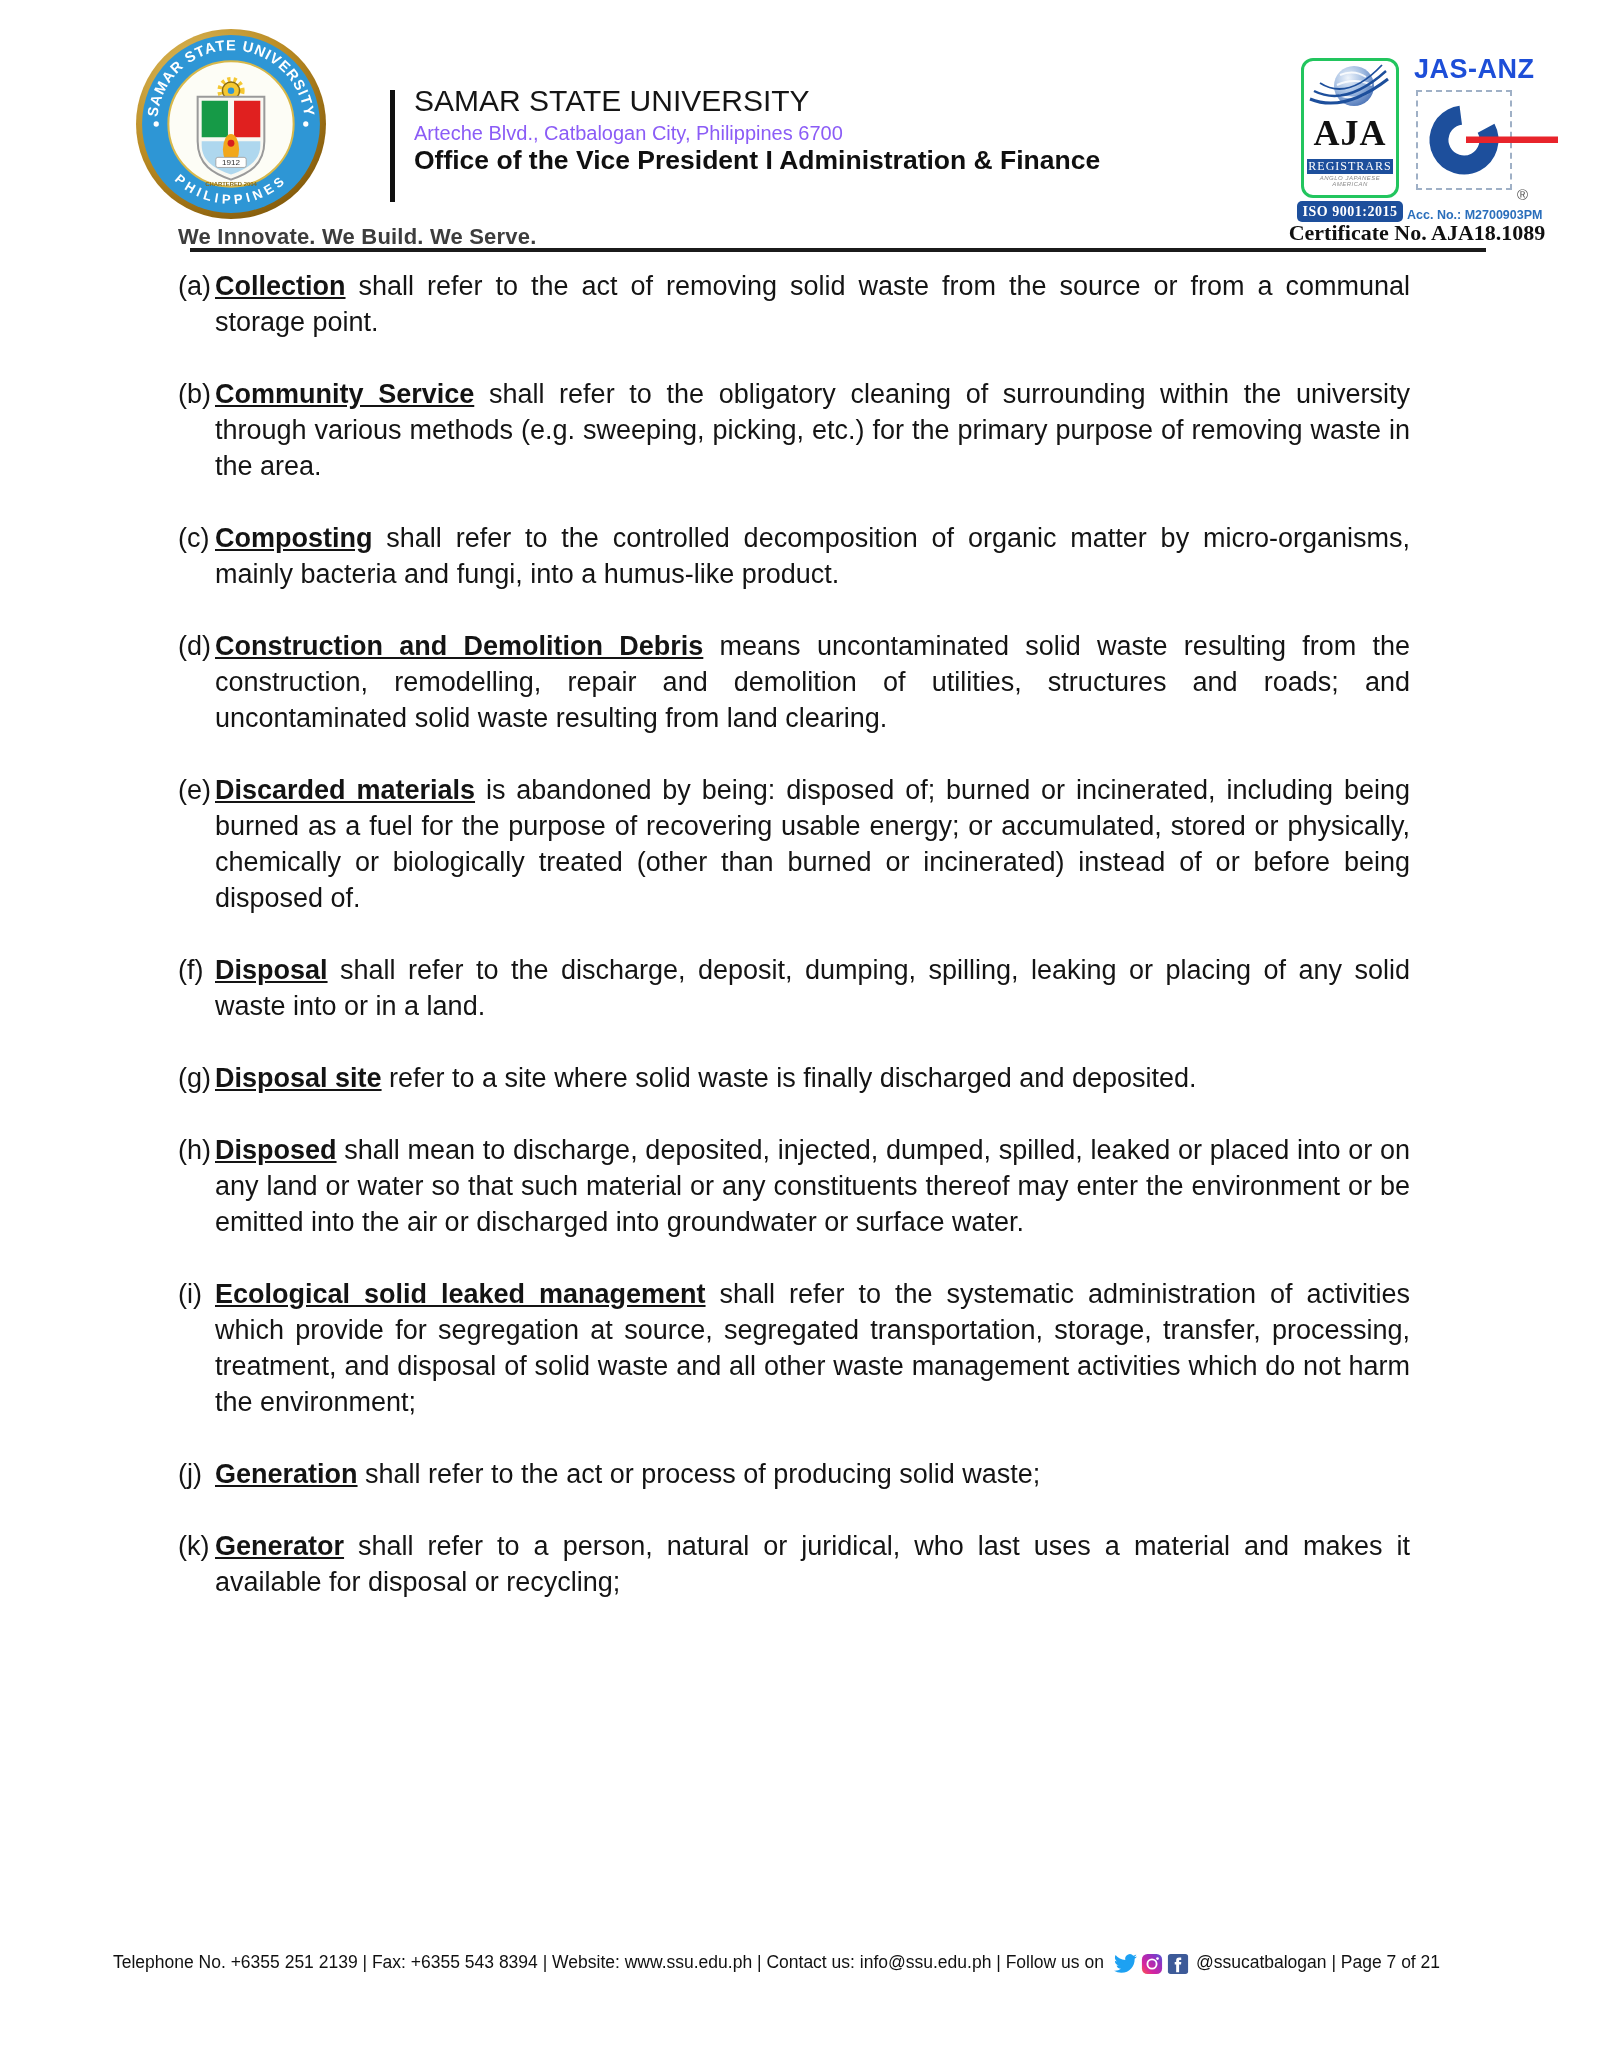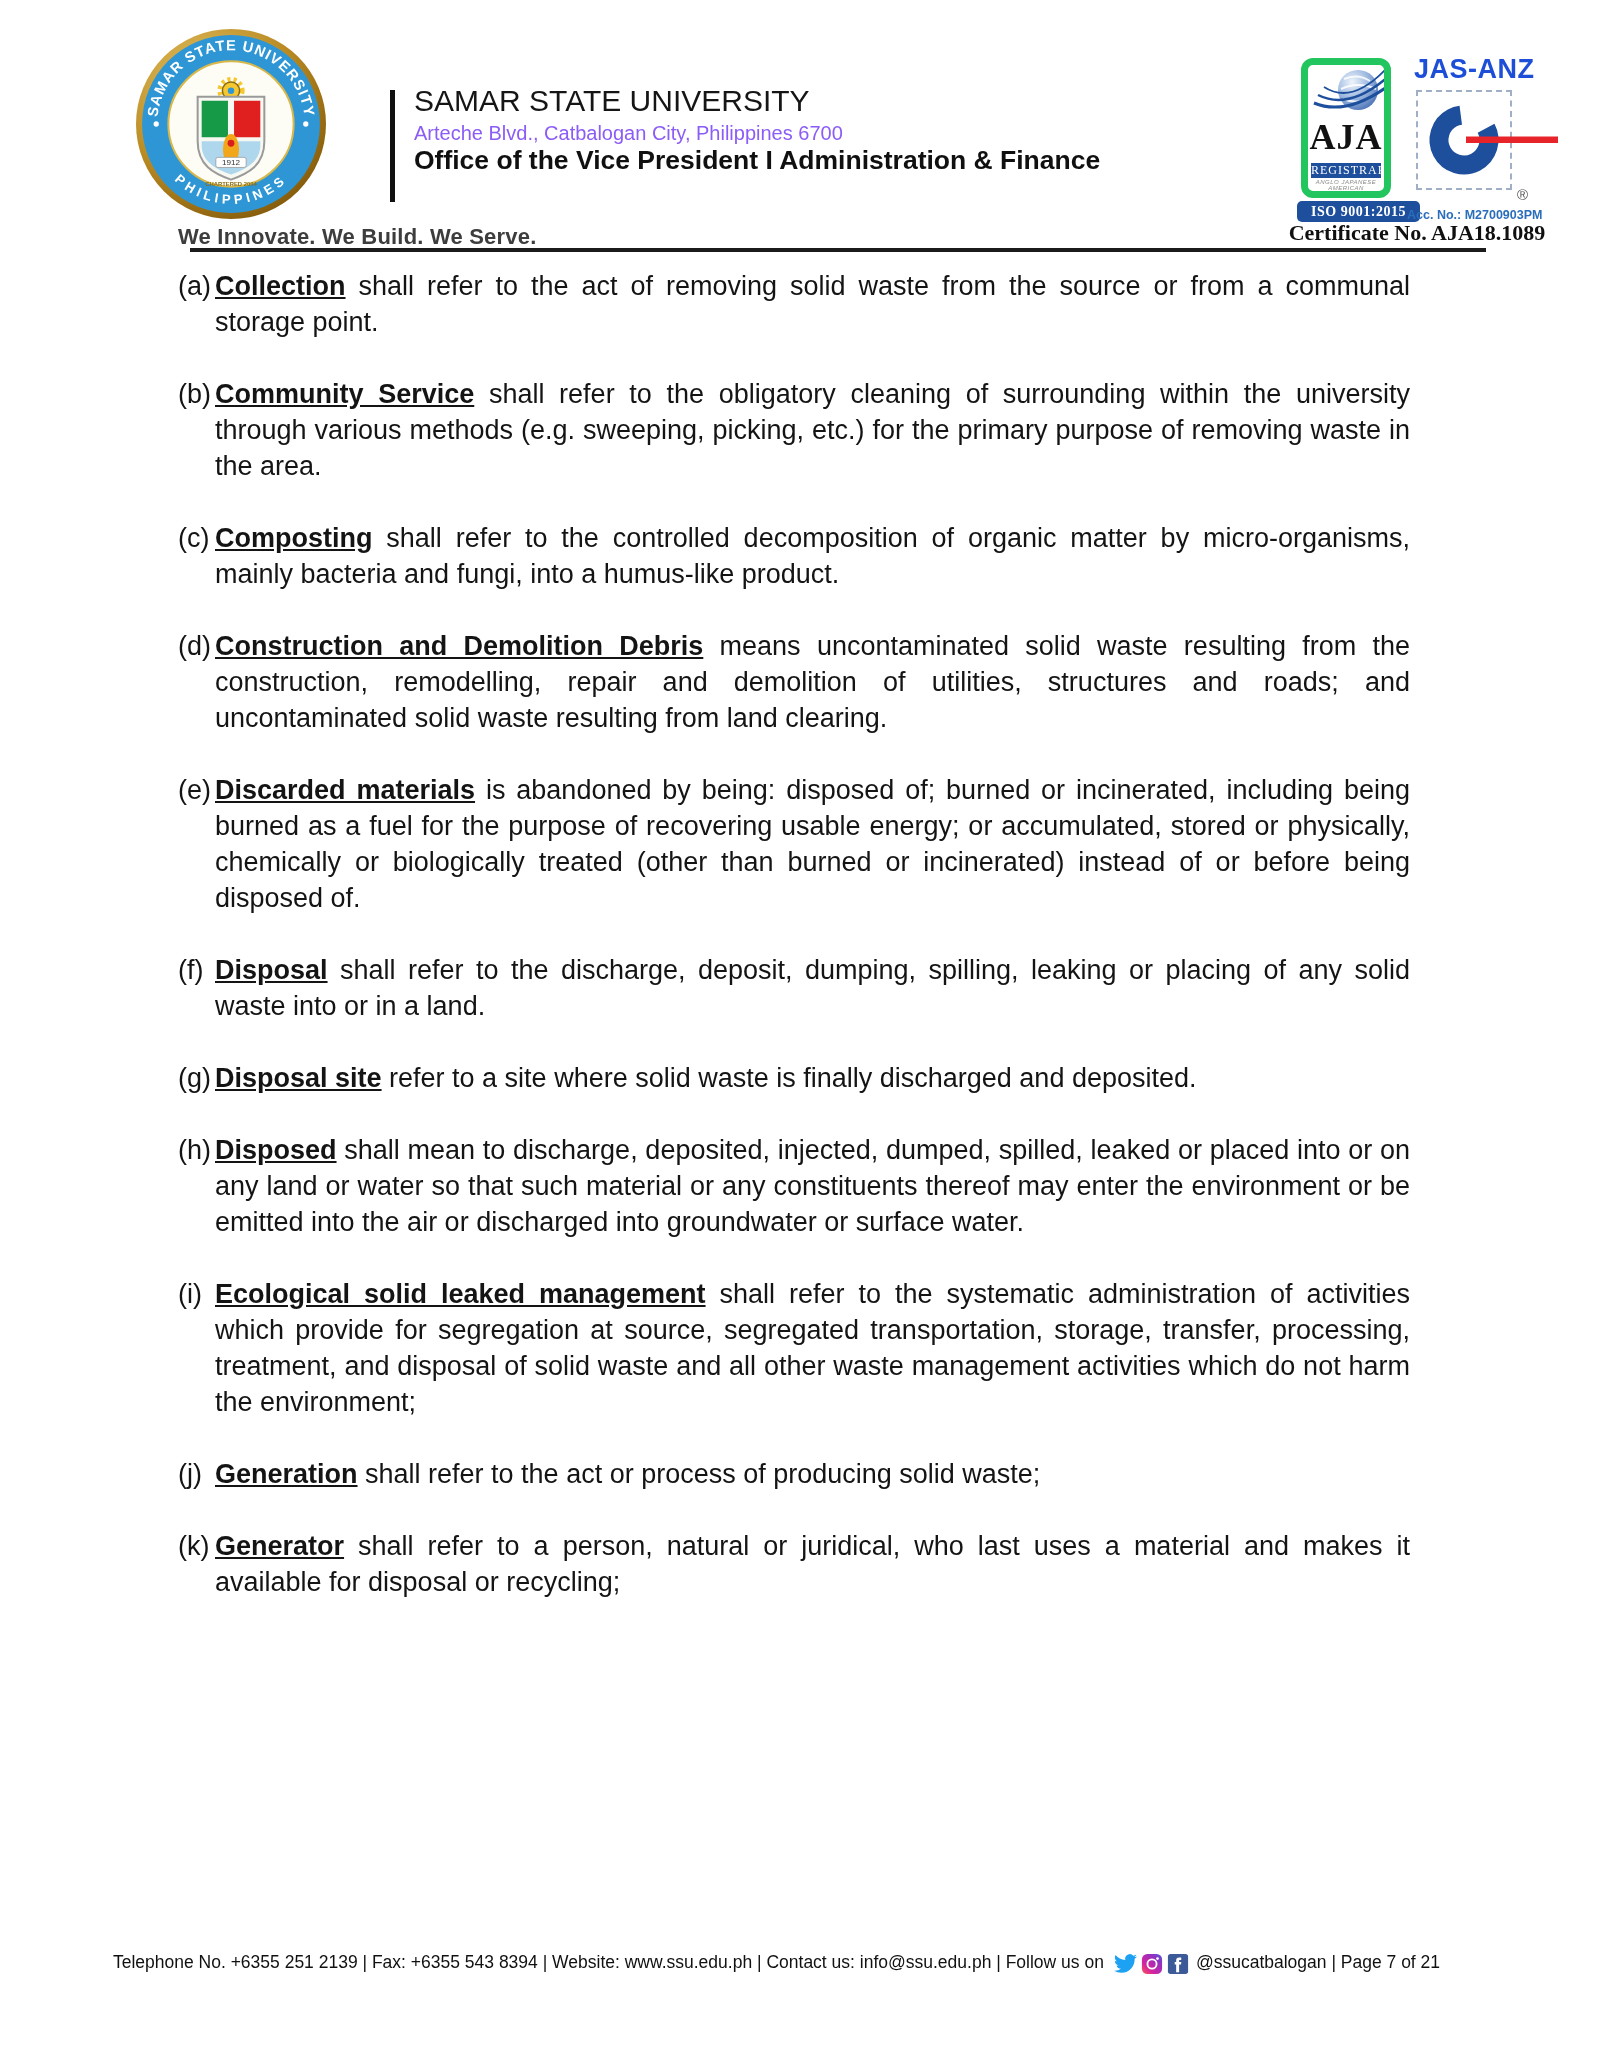--- a/index.html
+++ b/index.html
@@ -10,25 +10,25 @@
   
   .header{position:absolute;left:0;top:0;width:1600px;height:260px;}
   .seal{position:absolute;left:135px;top:28px;width:192px;height:192px;}
   .tagline{position:absolute;left:178px;top:224px;font-size:22px;font-weight:bold;color:#3d3d3d;letter-spacing:.2px;}
   .hdr-bar{position:absolute;left:390px;top:90px;width:5px;height:112px;background:#101010;}
   .hdr-text{position:absolute;left:414px;top:86px;line-height:1;}
   .uni-name{font-size:30px;color:#151515;margin-bottom:7px;}
   .uni-address{font-size:20px;color:#8b5cf6;margin-bottom:4px;}
   .uni-office{font-size:26.5px;font-weight:bold;color:#101010;}
   .hdr-right{position:absolute;left:1283px;top:30px;width:280px;height:218px;}
-  .aja-box{position:absolute;left:18px;top:28px;width:90px;height:140px;border:7px solid #22c55e;border-radius:12px;background:#fff;box-sizing:border-box;text-align:center;overflow:hidden;}
+  .aja-box{position:absolute;left:18px;top:28px;width:98px;height:140px;border:3px solid #22c55e;border-radius:12px;background:#fff;box-sizing:border-box;text-align:center;overflow:hidden;}
   .aja-acronym{font-family:"Liberation Serif","DejaVu Serif",serif;font-weight:bold;font-size:36px;color:#111;letter-spacing:1px;line-height:1;margin-top:-2px;}
   .aja-band{background:#1d4f9c;color:#fff;font-family:"Liberation Serif","DejaVu Serif",serif;font-size:12px;letter-spacing:1px;line-height:15px;margin:8px 3px 0 3px;}
   .aja-tiny{font-size:6px;font-style:italic;color:#8a8a8a;letter-spacing:.5px;margin-top:1px;}
-  .iso-badge{position:absolute;left:14px;top:171px;width:123px;height:21px;background:#1d4f9c;border-radius:5px;color:#fff;font-family:"Liberation Serif","DejaVu Serif",serif;font-weight:bold;font-size:14px;line-height:21px;text-align:center;letter-spacing:.5px;}
+  .iso-badge{position:absolute;left:14px;top:171px;width:106px;height:21px;background:#1d4f9c;border-radius:5px;color:#fff;font-family:"Liberation Serif","DejaVu Serif",serif;font-weight:bold;font-size:14px;line-height:21px;text-align:center;letter-spacing:.5px;}
   .jasanz-name{position:absolute;left:131px;top:24px;width:140px;font-size:27px;font-weight:bold;color:#1d4ed8;letter-spacing:.5px;}
   .jasanz-mark{position:absolute;left:133px;top:60px;width:96px;height:100px;border:2px dashed #9fb0c6;box-sizing:border-box;}
   .jasanz-mark svg{overflow:visible;}
   .reg-mark{position:absolute;left:234px;top:156px;font-size:15px;color:#555;}
   .acc-no{position:absolute;left:124px;top:178px;font-size:12.5px;font-weight:bold;color:#2a6ebb;white-space:nowrap;}
   .certificate{position:absolute;left:0px;top:190px;width:268px;text-align:center;font-family:"Liberation Serif","DejaVu Serif",serif;font-weight:bold;font-size:22px;color:#101010;white-space:nowrap;}
   .rule{position:absolute;left:190px;top:248px;width:1296px;height:4px;background:#1b1b1b;}
   
   .content{position:absolute;left:178px;top:268px;width:1232px;}
   .def-item{position:relative;padding-left:37px;margin-bottom:36px;font-size:27px;line-height:36px;text-align:justify;color:#141414;}

